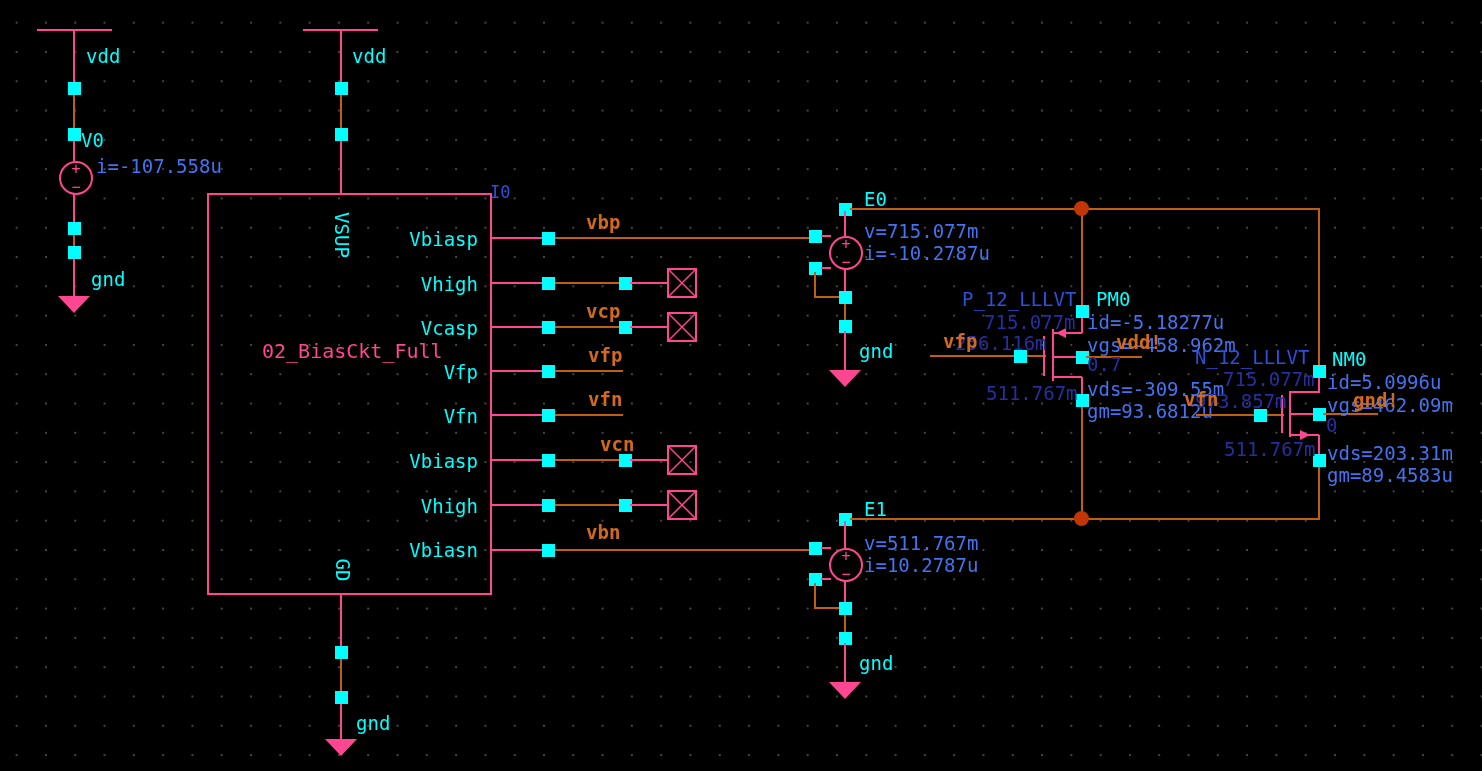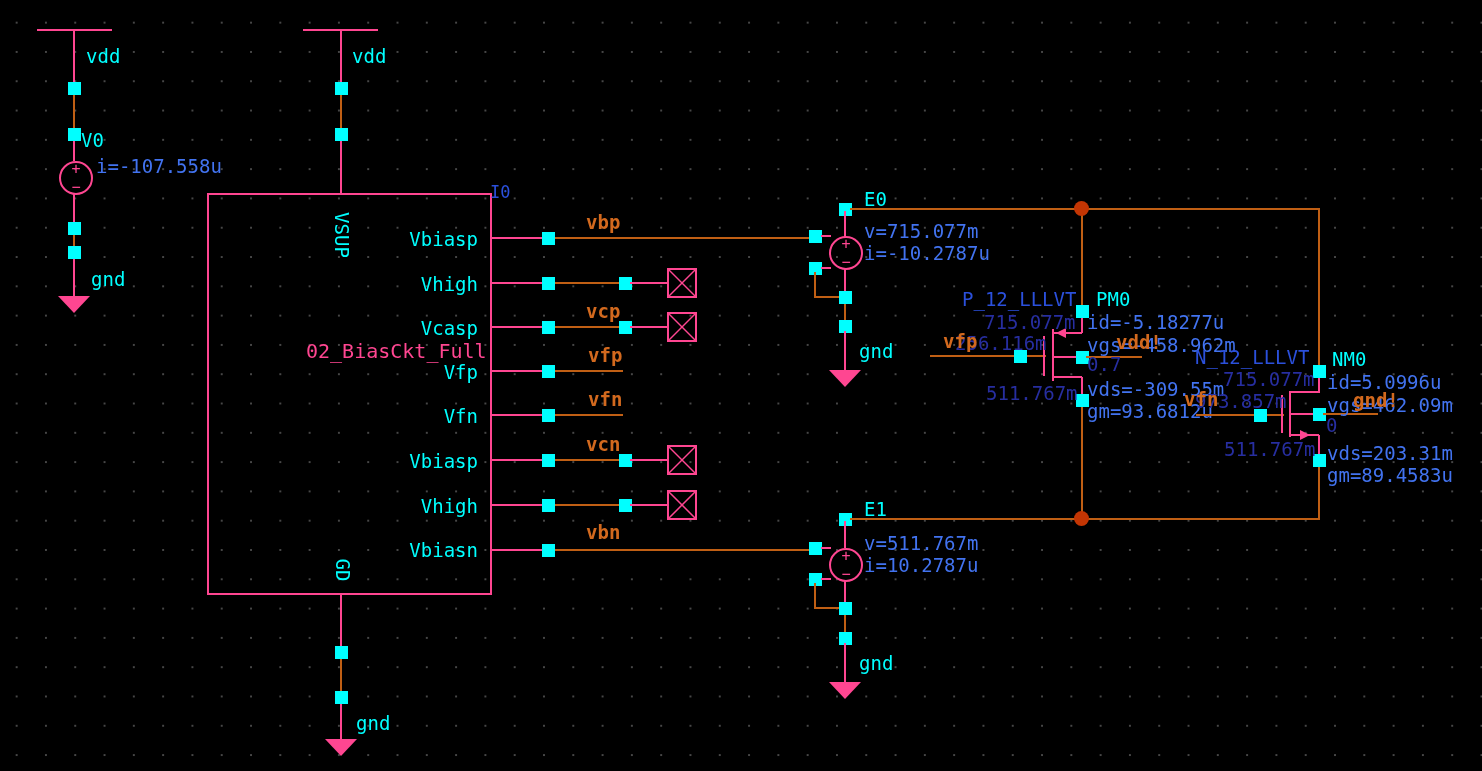--- a/index.html
+++ b/index.html
@@ -10,21 +10,21 @@
     background-size:29.3px 29.3px;
     background-position:2px 8px;
     font-family:"DejaVu Sans Mono","Liberation Mono",monospace;
   }
   .t{position:absolute;font-size:19px;line-height:1;white-space:pre;}
   .cy{color:#00ffff;}
   .bl{color:#4273f0;}
   .mb{color:#2b50dc;}
   .nv{color:#272ea0;}
   .or{color:#d2691e;font-weight:bold;}
-  .pk{color:#ff4691;margin-left:44px;}
+  .pk{color:#ff4691;}
   .w{position:absolute;background:#ff4691;}          
   .n{position:absolute;background:#c05f14;}          
   .hd{position:absolute;width:13px;height:13px;background:#00ffff;}
   .dot{position:absolute;width:15px;height:15px;border-radius:50%;background:#c33503;}
   .circ{position:absolute;width:30px;height:30px;border:2px solid #ff4691;border-radius:50%;}
   .circ .p{position:absolute;left:0;right:0;top:-1px;text-align:center;color:#ff4691;font-size:15px;line-height:15px;}
   .circ .m{position:absolute;left:0;right:0;bottom:-2px;text-align:center;color:#ff4691;font-size:15px;line-height:15px;}
   .gnd{position:absolute;width:0;height:0;border-left:16px solid transparent;border-right:16px solid transparent;border-top:17px solid #ff4691;}
   .blk{position:absolute;border:2px solid #ff4691;background:transparent;}
   .vrot{transform:translate(-50%,-50%) rotate(90deg);}
@@ -103,21 +103,21 @@
   <div class="n" style="left:555px;top:370px;width:68px;height:2px"></div>
   <div class="n" style="left:555px;top:414px;width:68px;height:2px"></div>
   <div class="n" style="left:555px;top:459px;width:70px;height:2px"></div>
   <div class="n" style="left:555px;top:504px;width:70px;height:2px"></div>
   <div class="n" style="left:555px;top:549px;width:260px;height:2px"></div>
 
   <div class="t or" style="left:586px;top:213px">vbp</div>
   <div class="t or" style="left:586px;top:302px">vcp</div>
   <div class="t or" style="left:588px;top:346px">vfp</div>
   <div class="t or" style="left:588px;top:390px">vfn</div>
-  <div class="t or" style="left:586px;top:435px">vcn</div>
+  <div class="t or" style="left:600px;top:435px">vcn</div>
   <div class="t or" style="left:586px;top:523px">vbn</div>
 
   <div class="hd" style="left:619px;top:277px"></div>
   <div class="hd" style="left:619px;top:321px"></div>
   <div class="hd" style="left:619px;top:454px"></div>
   <div class="hd" style="left:619px;top:499px"></div>
   <div class="w" style="left:630px;top:282px;width:37px;height:2px"></div>
   <div class="w" style="left:630px;top:326px;width:37px;height:2px"></div>
   <div class="w" style="left:630px;top:459px;width:37px;height:2px"></div>
   <div class="w" style="left:630px;top:504px;width:37px;height:2px"></div>

